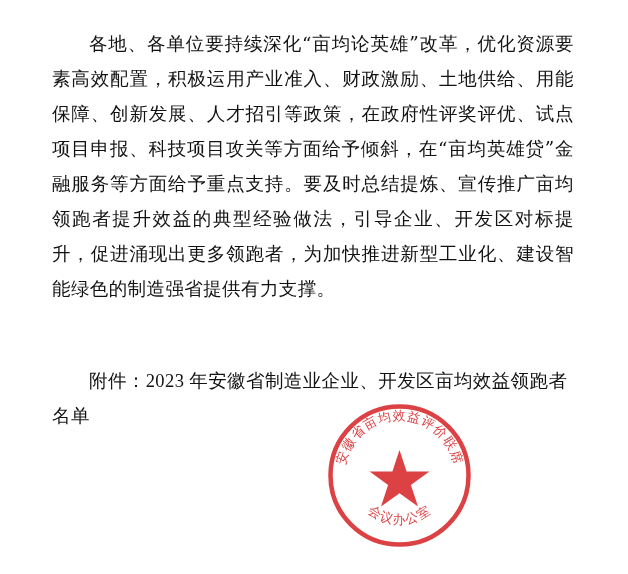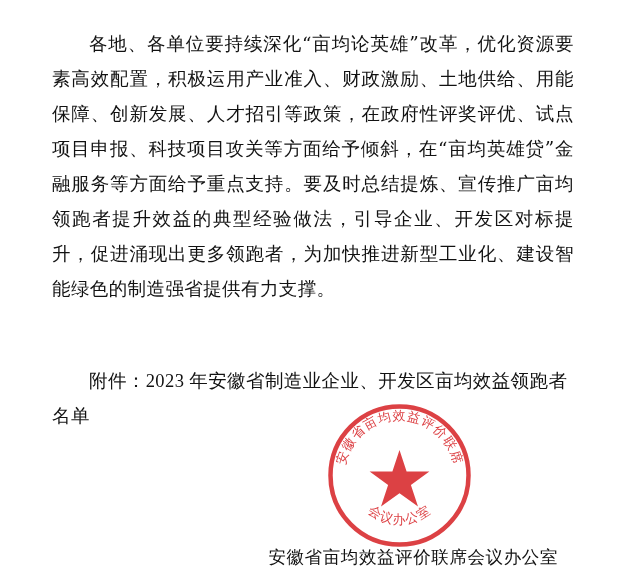--- a/index.html
+++ b/index.html
@@ -97,18 +97,14 @@
       <polygon points="77.5,52 84.6,73.6 107.4,73.6 88.9,86.9 96.0,108.6 77.5,95.2 59.0,108.6 66.1,86.9 47.6,73.6 70.4,73.6" fill="#d8272b"></polygon>
       <text class="seal-text">
         <textPath href="#sealArcTop" startOffset="50%" text-anchor="middle">安徽省亩均效益评价联席</textPath>
       </text>
       <text class="seal-text">
         <textPath href="#sealArcBottom" startOffset="50%" text-anchor="middle">会议办公室</textPath>
       </text>
     </svg>
   </div>
 
-  <div class="signature-block">
-    <div class="sig-line">安徽省亩均效益评价联席会议办公室</div>
-
-  </div>
 
 </div>
 
 </body></html>

